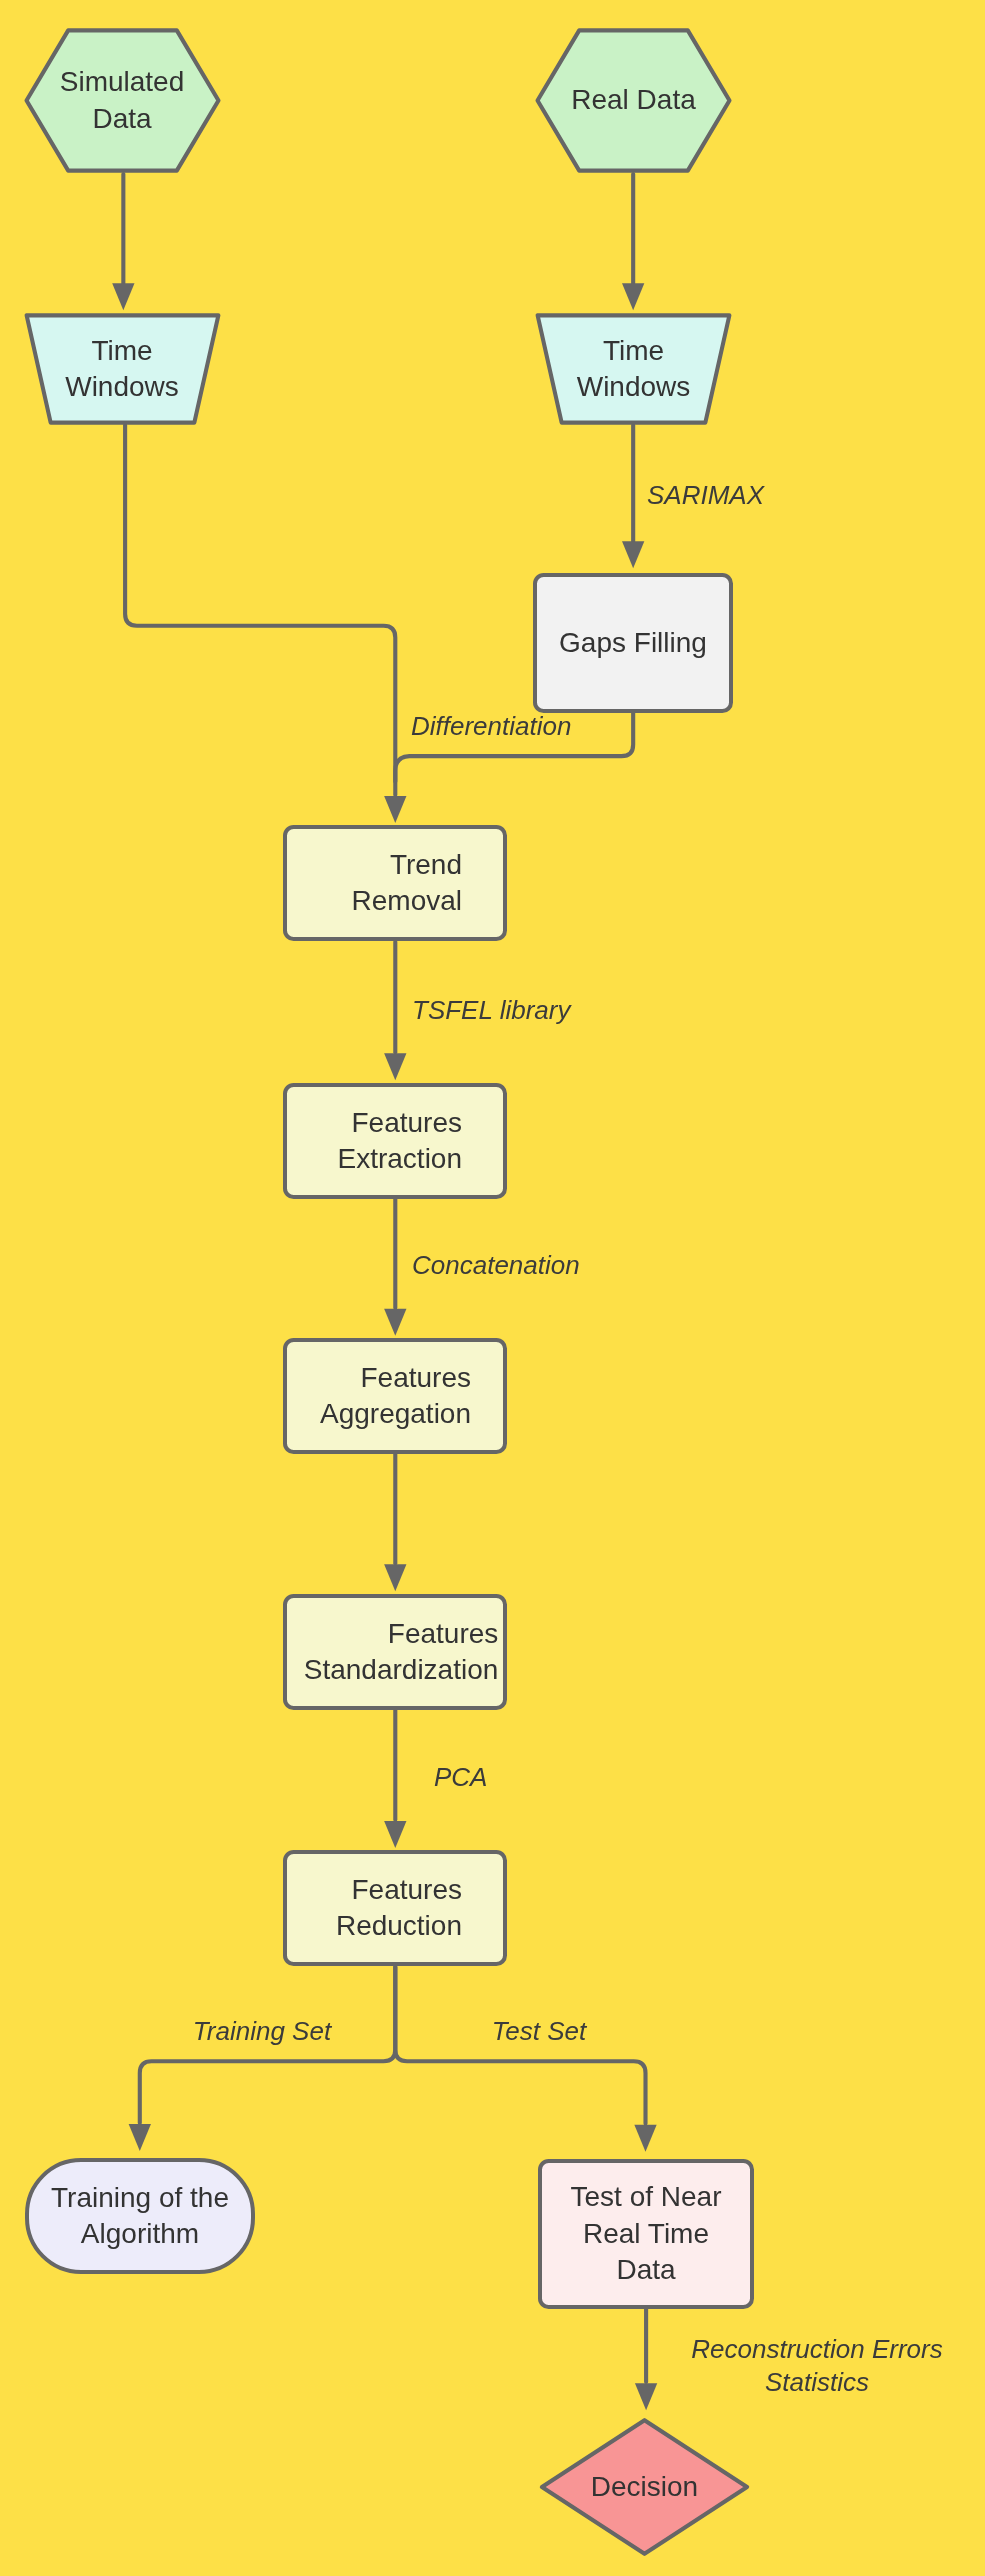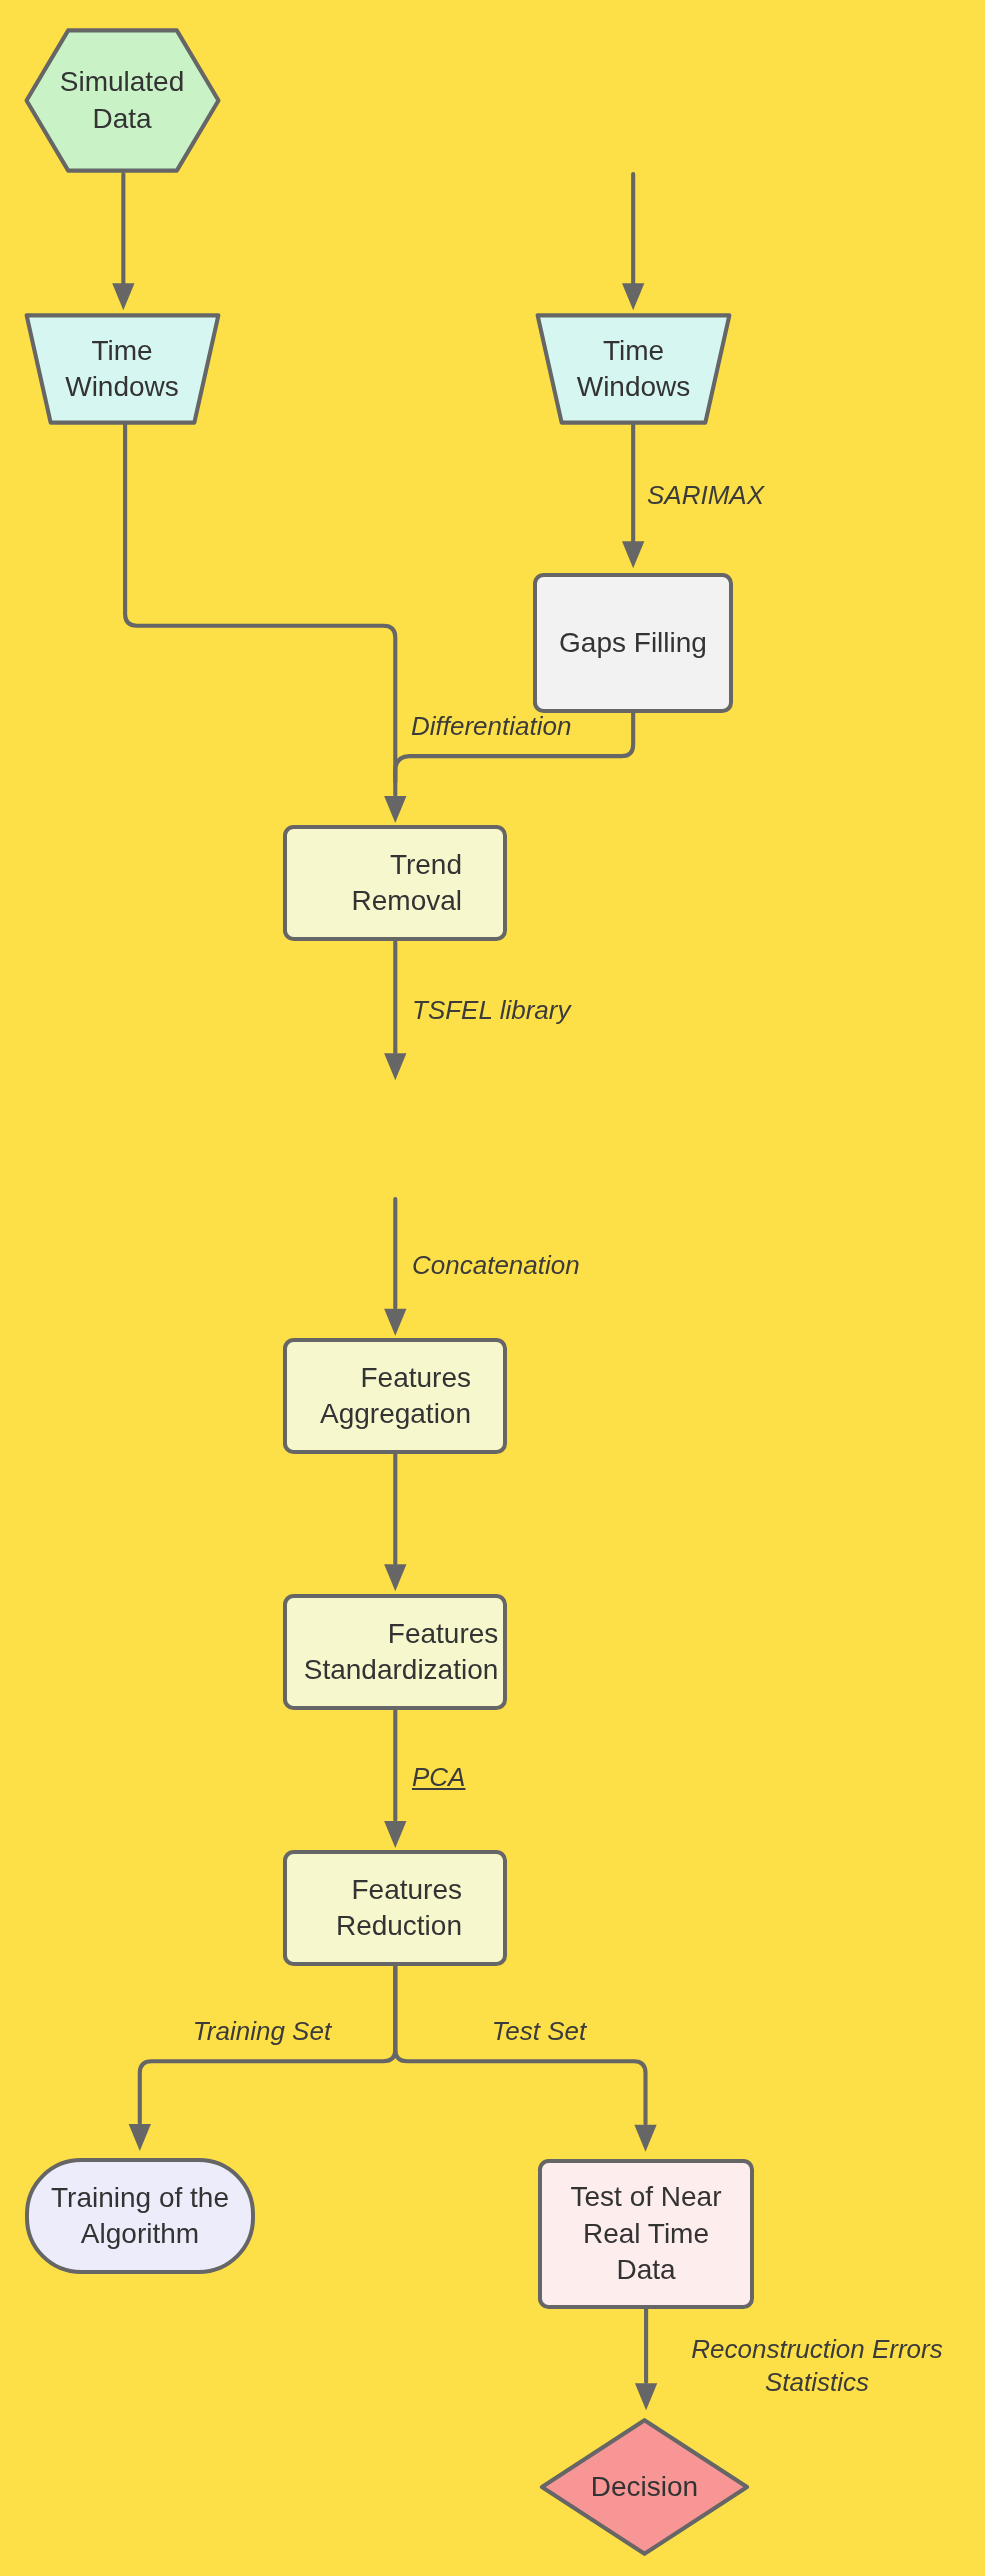--- a/index.html
+++ b/index.html
@@ -89,20 +89,26 @@
     <polygon class="arrowhead" points="1100,4103 1081,4057 1119,4057"></polygon>
   </svg>
 
   <div class="node" style="left:23.5px;top:28px;width:197px;height:145px;">
     <svg class="shape-svg" width="197" height="145" viewBox="0 0 335 247">
       <polygon points="4,123.5 75,4 260,4 331,123.5 260,243 75,243" fill="#c9f2c6" stroke="#666666" stroke-width="7" stroke-linejoin="round"></polygon>
     </svg>
     <div class="node-label hex-label">Simulated Data</div>
   </div>
 
+  <div class="node" style="left:535px;top:28px;width:197px;height:145px;">
+    <svg class="shape-svg" width="197" height="145" viewBox="0 0 335 247">
+      <polygon points="4,123.5 75,4 260,4 331,123.5 260,243 75,243" fill="#c9f2c6" stroke="#666666" stroke-width="7" stroke-linejoin="round"></polygon>
+    </svg>
+    <div class="node-label hex-label">Real Data</div>
+  </div>
 
   <div class="node" style="left:23.5px;top:313px;width:197px;height:112px;">
     <svg class="shape-svg" width="197" height="112" viewBox="0 0 335 191">
       <polygon points="4,4 331,4 290,187 45,187" fill="#d6f7f1" stroke="#666666" stroke-width="7" stroke-linejoin="round"></polygon>
     </svg>
     <div class="node-label trap-label">Time Windows</div>
   </div>
 
   <div class="node" style="left:535px;top:313px;width:197px;height:112px;">
     <svg class="shape-svg" width="197" height="112" viewBox="0 0 335 191">
@@ -112,20 +118,23 @@
   </div>
 
   <div class="rect-node gaps" style="left:533px;top:573px;width:200px;height:140px;">
     <span>Gaps Filling</span>
   </div>
 
   <div class="rect-node yellow" style="left:283px;top:825px;width:224px;height:116px;">
     <span style="padding:0 41px;">Trend Removal</span>
   </div>
 
+  <div class="rect-node yellow" style="left:283px;top:1083px;width:224px;height:116px;">
+    <span style="padding:0 41px;">Features Extraction</span>
+  </div>
 
   <div class="rect-node yellow" style="left:283px;top:1338px;width:224px;height:116px;">
     <span style="padding:0 32px;">Features Aggregation</span>
   </div>
 
   <div class="rect-node yellow" style="left:283px;top:1594px;width:224px;height:116px;">
     <span style="padding:0 4.7px;">Features Standardization</span>
   </div>
 
   <div class="rect-node yellow" style="left:283px;top:1850px;width:224px;height:116px;">
@@ -144,19 +153,19 @@
     <svg class="shape-svg" width="211" height="140" viewBox="0 0 360 238">
       <polygon points="180,5 355,119 180,233 5,119" fill="#f89595" stroke="#666666" stroke-width="7" stroke-linejoin="round"></polygon>
     </svg>
     <div class="node-label">Decision</div>
   </div>
 
   <div class="edge-label" style="left:647px;top:479px;">SARIMAX</div>
   <div class="edge-label" style="left:411px;top:710px;">Differentiation</div>
   <div class="edge-label" style="left:412px;top:994px;">TSFEL library</div>
   <div class="edge-label" style="left:412px;top:1249px;">Concatenation</div>
-  <div class="edge-label" style="left:412px;top:1761px;text-decoration:underline;">PCA</div>
+  <div class="edge-label" style="left:434px;top:1761px;">PCA</div>
   <div class="edge-label centered" style="left:262px;top:2015px;">Training Set</div>
   <div class="edge-label centered" style="left:539px;top:2015px;">Test Set</div>
   <div class="edge-label wrap" style="left:676px;top:2333px;width:282px;">Reconstruction Errors Statistics</div>
 
 </div>
 
 
 </body></html>

